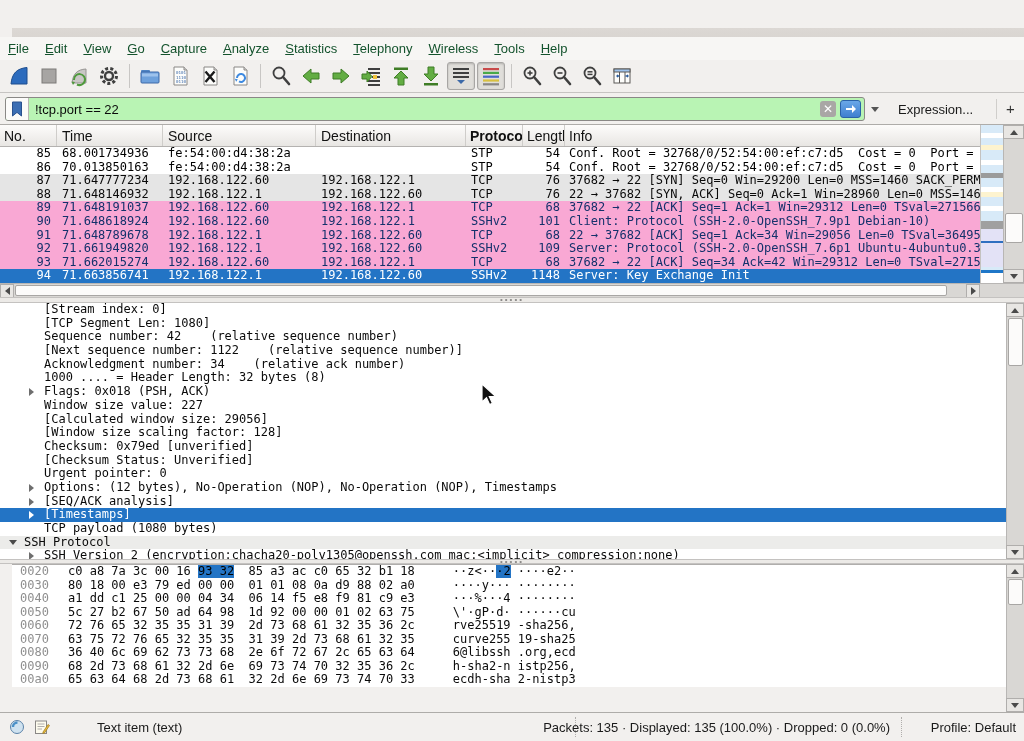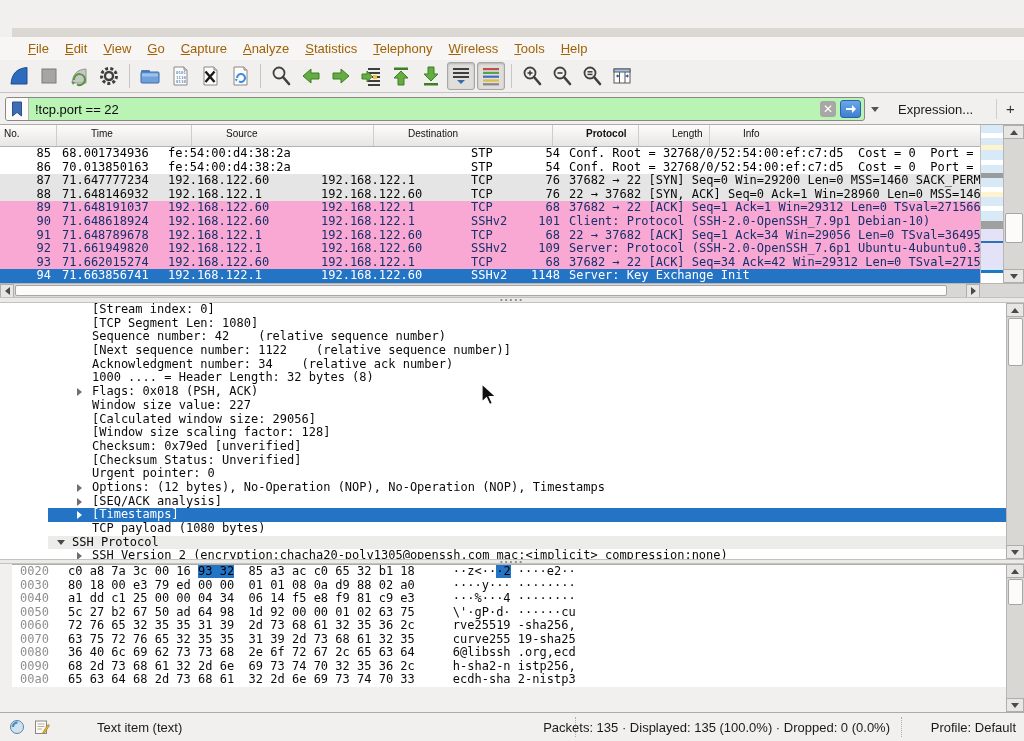--- a/index.html
+++ b/index.html
@@ -5,21 +5,21 @@
   * { margin:0; padding:0; box-sizing:border-box; }
   html,body { width:1024px; height:741px; overflow:hidden; background:#d6d2ce; }
   #window { position:relative; width:1024px; height:741px; font-family:"Liberation Sans",sans-serif; background:#f2f0ee; outline:1px solid #8a8886; }
 
   
   .titlebar { position:absolute; left:12px; top:0; width:1024px; height:37px; background:linear-gradient(#dcd8d4,#d2cec9); border-bottom:1px solid #b8b4b0;margin-top:28px; }
   .title-text { position:absolute; left:0; right:0; top:9px; text-align:center; font-size:15px; font-weight:bold; color:#111; }
   .close-btn { position:absolute; right:10px; top:7px; width:22px; height:22px; text-align:center; font-size:17px; color:#222; line-height:22px; cursor:default; }
 
   
-  .menubar { position:absolute; left:0; top:37px; width:1024px; height:23px; background:#f7f6f4; font-size:13px; color:#a16207; padding-left:20px; display:flex; align-items:center; }
+  .menubar { position:absolute; left:0; top:37px; width:1024px; height:23px; background:#f7f6f4; font-size:13px; color:#14532d; padding-left:0; display:flex; align-items:center; }
   .menu-item { display:inline-block; padding:2px 8px; }
   .menu-item::first-letter { text-decoration:underline; }
 
   
   .toolbar { position:absolute; left:0; top:60px; width:1024px; height:33px; background:#f2f0ee; border-bottom:1px solid #c6c4c2; display:flex; align-items:center; padding-left:4px; }
   .tb { width:28px; height:28px; display:flex; align-items:center; justify-content:center; border:1px solid transparent; border-radius:3px; margin:0 1px; background:transparent; }
   .tb.pressed { background:#e0deda; border:1px solid #a8a6a4; box-shadow:inset 0 1px 2px rgba(0,0,0,.2); }
   .tb svg { display:block; }
   .tb-sep { width:1px; height:24px; background:#c8c6c4; margin:0 5px; }
 
@@ -29,21 +29,21 @@
   .bookmark-btn { width:23px; height:22px; background:#fcfbfa; border-right:1px solid #b8b6b4; display:flex; align-items:center; justify-content:center; }
   .filter-input { flex:1; height:22px; background:#b9f4b4; border:none; outline:none; font-family:"Liberation Sans",sans-serif; font-size:13px; color:#0a0a0a; padding-left:6px; }
   .clear-btn { width:16px; height:16px; background:#a9a7a5; border-radius:3px; color:#fff; font-size:12px; line-height:16px; text-align:center; margin-right:4px; }
   .apply-btn { width:21px; height:18px; background:linear-gradient(#6aa7e8,#3f7fd0); border:1px solid #2a62a8; border-radius:3px; margin-right:3px; display:flex; align-items:center; justify-content:center; }
   .caret-btn { width:14px; height:24px; display:flex; align-items:center; justify-content:center; position:absolute; left:868px; top:4px; }
   .tri-down-sm { width:0; height:0; border-left:4px solid transparent; border-right:4px solid transparent; border-top:5px solid #555; }
   .expr-label { position:absolute; left:898px; top:9px; font-size:13px; color:#1a1a1a; }
   .plus-btn { position:absolute; right:8px; top:6px; width:20px; height:20px; font-size:15px; color:#333; text-align:center; line-height:20px; border-left:1px solid #d0cecb; padding-left:8px; }
 
   
-  .pkt-header { position:absolute; left:0; top:125px; width:980px; height:22px; display:flex; background:linear-gradient(#fdfcfb,#e8e6e3); border-bottom:1px solid #b4b2b0; font-size:10px; color:#111;gap:29px; }
+  .pkt-header { position:absolute; left:0; top:125px; width:980px; height:22px; display:flex; background:linear-gradient(#fdfcfb,#e8e6e3); border-bottom:1px solid #b4b2b0; font-size:14px; color:#111; }
   .hcell { border-right:1px solid #cfcdca; padding:3px 0 0 4px; white-space:nowrap; overflow:hidden; }
   .pkt-body { position:absolute; left:0; top:147px; width:980px; height:136px; background:#fff; font-family:"DejaVu Sans Mono",monospace; font-size:12px; }
   .prow { display:flex; height:13.6px; line-height:13.6px; white-space:nowrap; }
   .prow .c { overflow:hidden; white-space:pre; }
   .c-no   { width:57px;  text-align:right; padding-right:6px; }
   .c-time { width:106px; padding-left:5px; }
   .c-src  { width:153px; padding-left:5px; }
   .c-dst  { width:150px; padding-left:5px; }
   .c-proto{ width:57px;  padding-left:5px; }
   .c-len  { width:42px;  text-align:right; padding-right:5px; }
@@ -61,21 +61,21 @@
   .sb-btn-h { position:absolute; width:14px; height:14px; background:#e8e6e3; border:1px solid #b0aeac; display:flex; align-items:center; justify-content:center; }
   .sb-thumb { position:absolute; background:#fcfbfa; border:1px solid #a8a6a4; border-radius:2px; }
   .tri-up { width:0; height:0; border-left:4px solid transparent; border-right:4px solid transparent; border-bottom:5px solid #4a4a4a; }
   .tri-dn { width:0; height:0; border-left:4px solid transparent; border-right:4px solid transparent; border-top:5px solid #4a4a4a; }
   .tri-lf { width:0; height:0; border-top:4px solid transparent; border-bottom:4px solid transparent; border-right:5px solid #4a4a4a; }
   .tri-rt { width:0; height:0; border-top:4px solid transparent; border-bottom:4px solid transparent; border-left:5px solid #4a4a4a; }
 
   .splitter { position:absolute; left:0; width:1024px; background:#eceae7; border-top:1px solid #c4c2c0; border-bottom:1px solid #c4c2c0; text-align:center; color:#8a8886; font-size:8px; line-height:4px; letter-spacing:2px; }
 
   
-  .detail { position:absolute; left:0; top:303px; width:1006px; height:256px; background:#fff; overflow:hidden; font-family:"DejaVu Sans Mono",monospace; font-size:12px; color:#0a0a0a;padding-left:48px; }
+  .detail { position:absolute; left:0; top:303px; width:1006px; height:256px; background:#fff; overflow:hidden; font-family:"DejaVu Sans Mono",monospace; font-size:12px; color:#0a0a0a; }
   .dline { position:relative; height:13.7px; line-height:13.7px; white-space:pre; overflow:hidden; }
   .dline .txt { position:absolute; top:0; white-space:pre; }
   .dline.lvl2 .txt { left:44px; }
   .dline.lvl1 .txt { left:24px; }
   .dline .exp { position:absolute; top:3px; }
   .dline.lvl2 .exp { left:29px; }
   .dline.lvl1 .exp { left:9px; }
   .exp .tri-r { display:block; width:0; height:0; border-top:4px solid transparent; border-bottom:4px solid transparent; border-left:5px solid #6e6e6e; }
   .exp .tri-d { display:block; width:0; height:0; border-left:4px solid transparent; border-right:4px solid transparent; border-top:5px solid #4a4a4a; margin-top:1px; }
   .dline.sel { background:#2374c5; color:#fff; }

